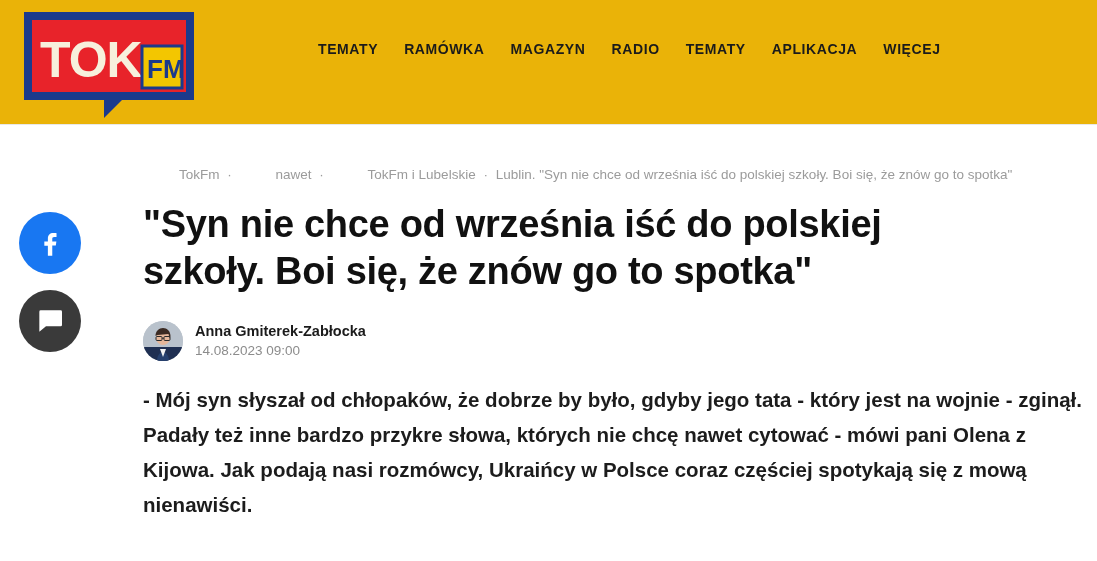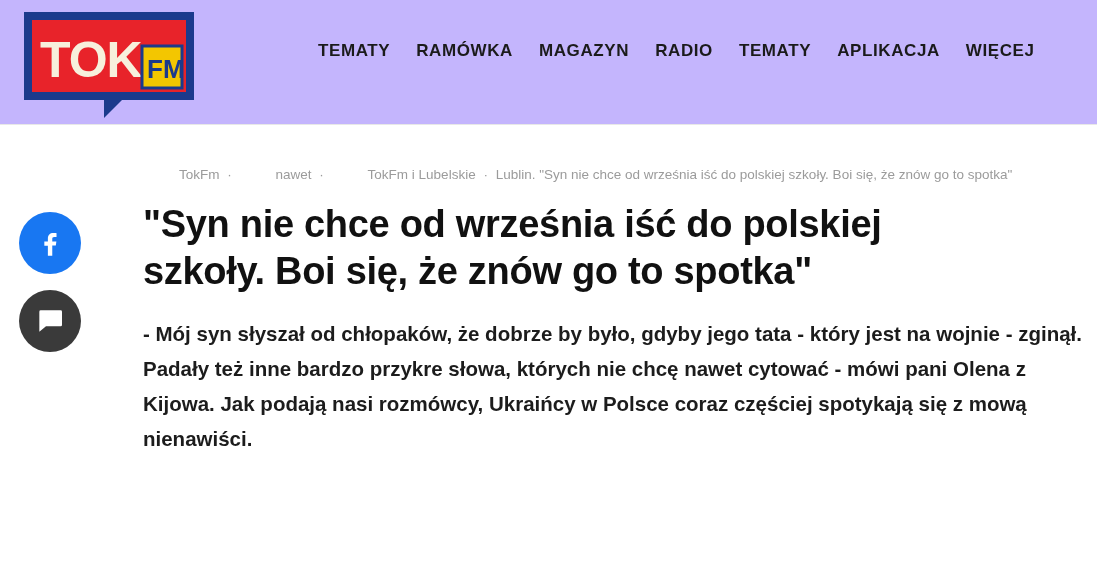--- a/index.html
+++ b/index.html
@@ -13,41 +13,41 @@
     overflow: hidden;
     font-family: "Liberation Sans", sans-serif;
     color: #111111;
     position: relative;
   }
 
   
   .site-header {
     position: relative;
     height: 124px;
-    background: #c4b5fd;
+    background: #eab308;
     border-bottom: 1px solid #e8e8e8;
   }
   .logo {
     position: absolute;
     left: 18px;
     top: 8px;
     width: 182px;
     height: 112px;
   }
   .nav {
     position: absolute;
     left: 318px;
     top: 41px;
     display: flex;
     align-items: center;
     gap: 26px;
   }
   .nav-item {
     font-family: "Liberation Sans", sans-serif;
-    font-size: 17px;
+    font-size: 14px;
     font-weight: bold;
     letter-spacing: 0.6px;
     color: #1b1b1b;
     text-decoration: none;
     white-space: nowrap;
     cursor: pointer;
   }
 
   
   .social-rail {
@@ -188,16 +188,35 @@
     <span class="sep">·</span>
     <span class="crumb">nawet</span>
     <span class="sep">·</span>
     <span class="crumb">TokFm i Lubelskie</span>
     <span class="sep">·</span>
     <span class="tail">Lublin. "Syn nie chce od września iść do polskiej szkoły. Boi się, że znów go to spotka"</span>
   </div>
 
   <h1 class="headline">"Syn nie chce od września iść do polskiej szkoły. Boi się, że znów go to spotka"</h1>
 
+  <div class="byline">
+    <div class="avatar">
+      <svg width="40" height="40" viewBox="0 0 40 40">
+        <rect width="40" height="40" fill="#b9c2cc"></rect>
+        <rect x="0" y="26" width="40" height="14" fill="#1f2f52"></rect>
+        <path d="M14 40c0-5 2.6-9 6-9s6 4 6 9z" fill="#26406e"></path>
+        <circle cx="20" cy="17" r="7" fill="#e6b79a"></circle>
+        <path d="M12.5 15c0-5 3.5-8 7.5-8s7.5 3 7.5 8c0 1.5-1 2-1 2l-1-4-11 1z" fill="#3b2a22"></path>
+        <rect x="13" y="15.5" width="6" height="4" rx="1" fill="none" stroke="#2b2b2b" stroke-width="1"></rect>
+        <rect x="21" y="15.5" width="6" height="4" rx="1" fill="none" stroke="#2b2b2b" stroke-width="1"></rect>
+        <line x1="19" y1="17.2" x2="21" y2="17.2" stroke="#2b2b2b" stroke-width="1"></line>
+        <path d="M17 28h6l-3 8z" fill="#f2f2f2"></path>
+      </svg>
+    </div>
+    <div class="byline-text">
+      <div class="author">Anna Gmiterek-Zabłocka</div>
+      <div class="pubdate">14.08.2023 09:00</div>
+    </div>
+  </div>
 
   <p class="lead">- Mój syn słyszał od chłopaków, że dobrze by było, gdyby jego tata - który jest na wojnie - zginął. Padały też inne bardzo przykre słowa, których nie chcę nawet cytować - mówi pani Olena z Kijowa. Jak podają nasi rozmówcy, Ukraińcy w Polsce coraz częściej spotykają się z mową nienawiści.</p>
 
 </main>
 
 </body></html>

